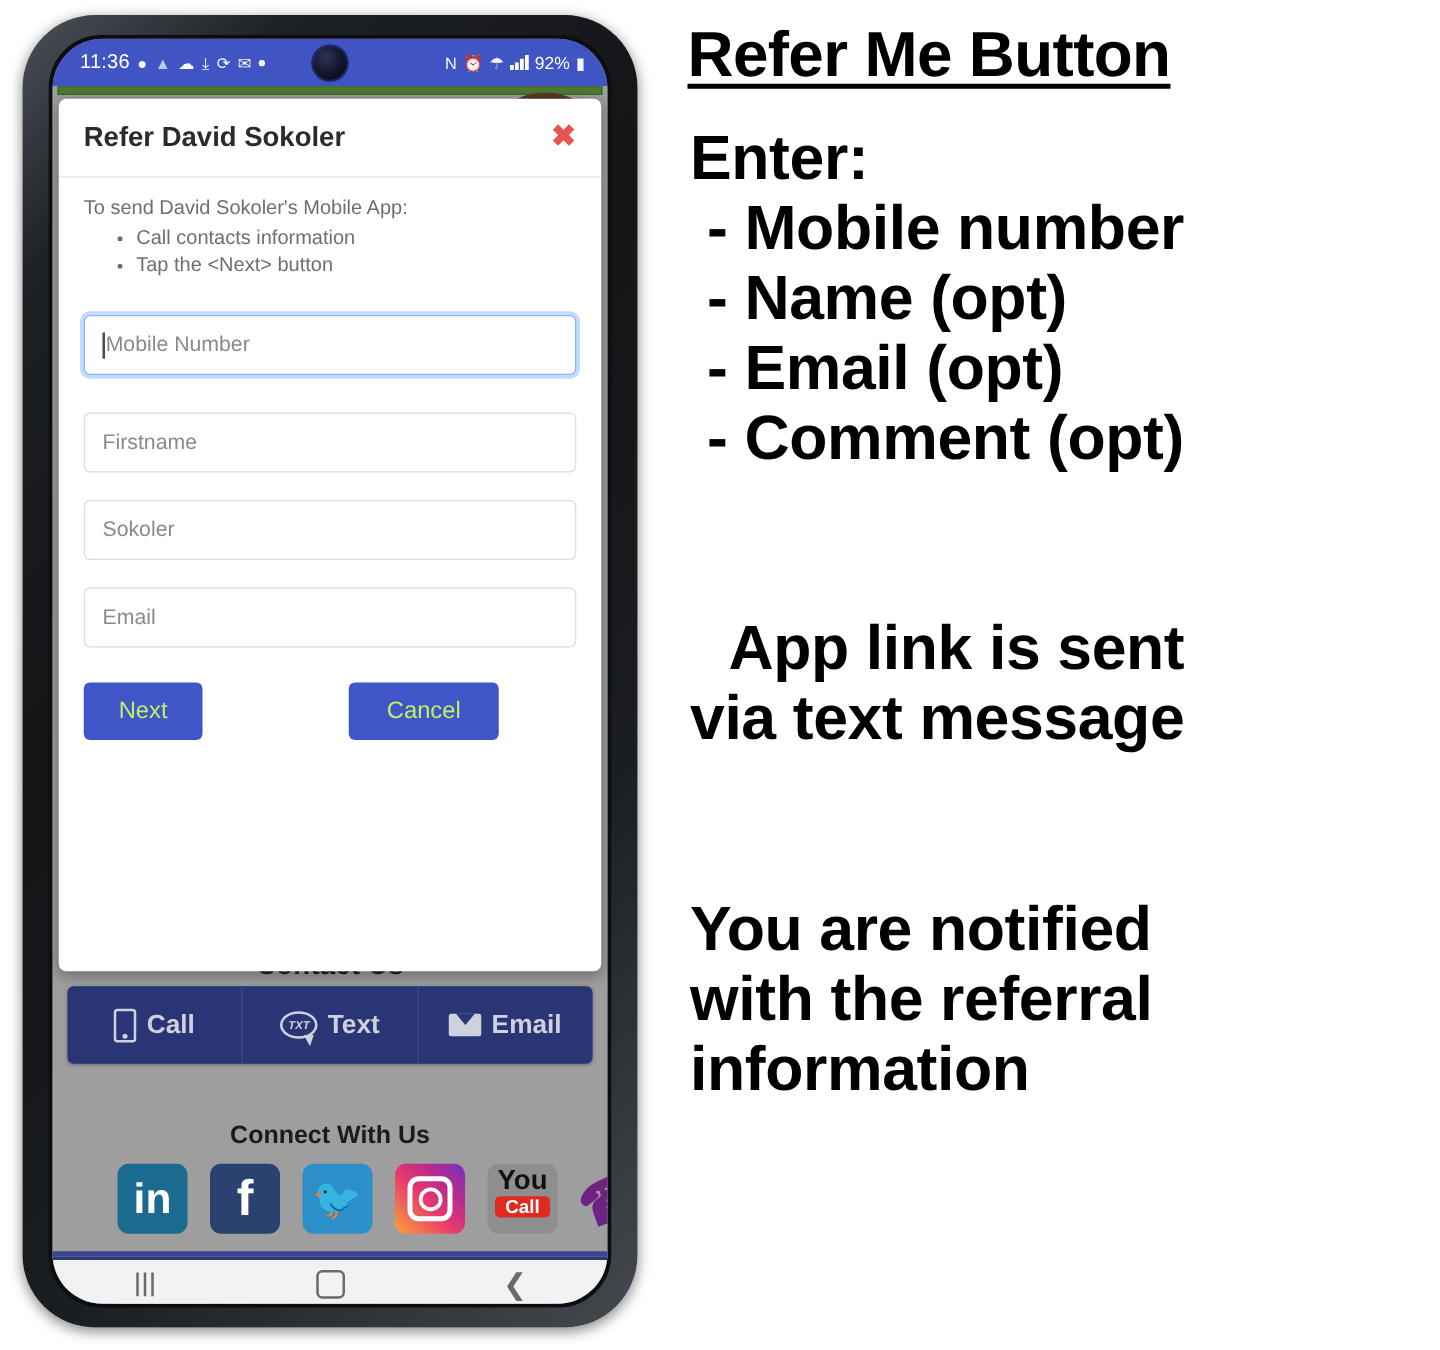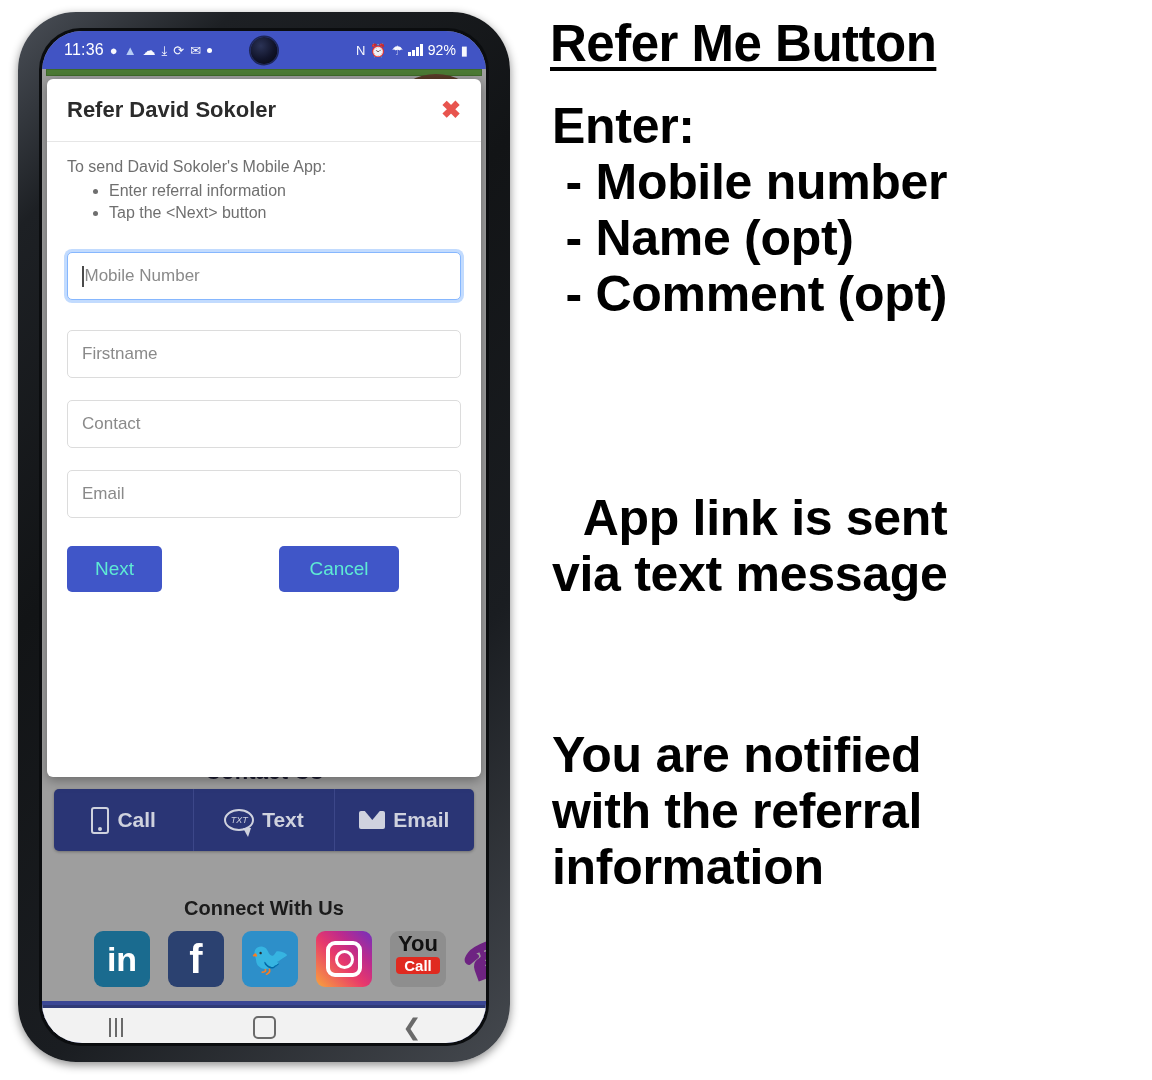--- a/index.html
+++ b/index.html
@@ -90,21 +90,21 @@
   .ci{display:inline-block;}
   .ci-phone{
     width:14px;height:23px;border:2px solid #cfd2de;border-radius:3px;position:relative;
   }
   .ci-phone::after{content:"";position:absolute;left:50%;bottom:1px;transform:translateX(-50%);
     width:4px;height:4px;border-radius:50%;background:#cfd2de;}
   .ci-txt{position:relative;width:30px;height:22px;}
   .ci-txt .bub{
     position:absolute;inset:0;border:2px solid #cfd2de;border-radius:50%;
     display:flex;align-items:center;justify-content:center;
-    font-size:9px;font-style:italic;font-weight:normal;color:#cfd2de;
+    font-size:9px;font-style:italic;font-weight:bold;color:#cfd2de;
   }
   .ci-txt .tail{
     position:absolute;right:3px;bottom:-6px;width:0;height:0;
     border-left:5px solid transparent;border-right:3px solid transparent;
     border-top:9px solid #cfd2de;
   }
   .ci-mail{
     width:26px;height:18px;background:#cfd2de;border-radius:2px;position:relative;overflow:hidden;
   }
   .ci-mail::after{content:"";position:absolute;left:-2px;top:-9px;width:30px;height:18px;
@@ -191,40 +191,40 @@
     margin-bottom:22px;background:#fff;box-sizing:border-box;
   }
   .field .ph{font-size:17px;color:#8a8a8a;}
   .field.focused{
     border:1px solid #86b7fe;box-shadow:0 0 0 3px rgba(13,110,253,.25);
     margin-bottom:30px;
   }
   .caret{display:inline-block;width:1.5px;height:21px;background:#4a4a4a;margin-right:1px;}
   .btn-row{display:flex;padding:6px 20px 0;gap:0;}
   .btn{
-    background:#4056c8;color:#5eead4;font-size:19px;border:none;border-radius:5px;
+    background:#4056c8;color:#bef264;font-size:19px;border:none;border-radius:5px;
     padding:12px 0;width:95px;text-align:center;cursor:pointer;
   }
   .btn-cancel{margin-left:117px;width:120px;}
 
   
   #annotations{
     position:absolute;left:534px;top:0;width:618px;height:1080px;
   }
   .ann-title{
     position:absolute;left:16px;top:14px;
     font-size:51px;font-weight:bold;color:#000;
     text-decoration:underline;text-decoration-thickness:4px;text-underline-offset:6px;
     letter-spacing:-.5px;
   }
   .ann-block{position:absolute;left:18px;}
   .ann-line{font-size:50px;font-weight:bold;color:#000;line-height:1.12;white-space:pre;letter-spacing:-.3px;}
   #ann-enter{top:98px;}
   #ann-applink{top:490px;text-align:right;}
-  #ann-notified{top:715px;margin-top:12px;}
+  #ann-notified{top:715px;}
 </style>
 </head>
 <body>
 
 <div id="phone-mockup">
   <div class="phone-frame">
     <div class="phone-frame-inner">
       <div class="phone-screen">
 
         <div class="status-bar">
@@ -328,35 +328,35 @@
 
         <div class="modal">
           <div class="modal-header">
             <span class="modal-title">Refer David Sokoler</span>
             <span class="modal-close">✖</span>
           </div>
 
           <div class="modal-intro">
             <div class="intro-line">To send David Sokoler's Mobile App:</div>
             <ul class="intro-list">
-              <li>Enter referral information</li>
+              <li>Call contacts information</li>
               <li>Tap the &lt;Next&gt; button</li>
             </ul>
           </div>
 
           <div class="form-area">
             <div class="field focused">
               <span class="caret"></span>
               <span class="ph">Mobile Number</span>
             </div>
             <div class="field">
               <span class="ph">Firstname</span>
             </div>
             <div class="field">
-              <span class="ph">Contact</span>
+              <span class="ph">Sokoler</span>
             </div>
             <div class="field">
               <span class="ph">Email</span>
             </div>
           </div>
 
           <div class="btn-row">
             <button class="btn">Next</button>
             <button class="btn btn-cancel">Cancel</button>
           </div>
@@ -367,20 +367,21 @@
   </div>
 </div>
 
 <div id="annotations">
   <div class="ann-title">Refer Me Button</div>
 
   <div class="ann-block" id="ann-enter">
     <div class="ann-line">Enter:</div>
     <div class="ann-line"> - Mobile number</div>
     <div class="ann-line"> - Name (opt)</div>
+    <div class="ann-line"> - Email (opt)</div>
     <div class="ann-line"> - Comment (opt)</div>
   </div>
 
   <div class="ann-block" id="ann-applink">
     <div class="ann-line">App link is sent</div>
     <div class="ann-line">via text message</div>
   </div>
 
   <div class="ann-block" id="ann-notified">
     <div class="ann-line">You are notified</div>

